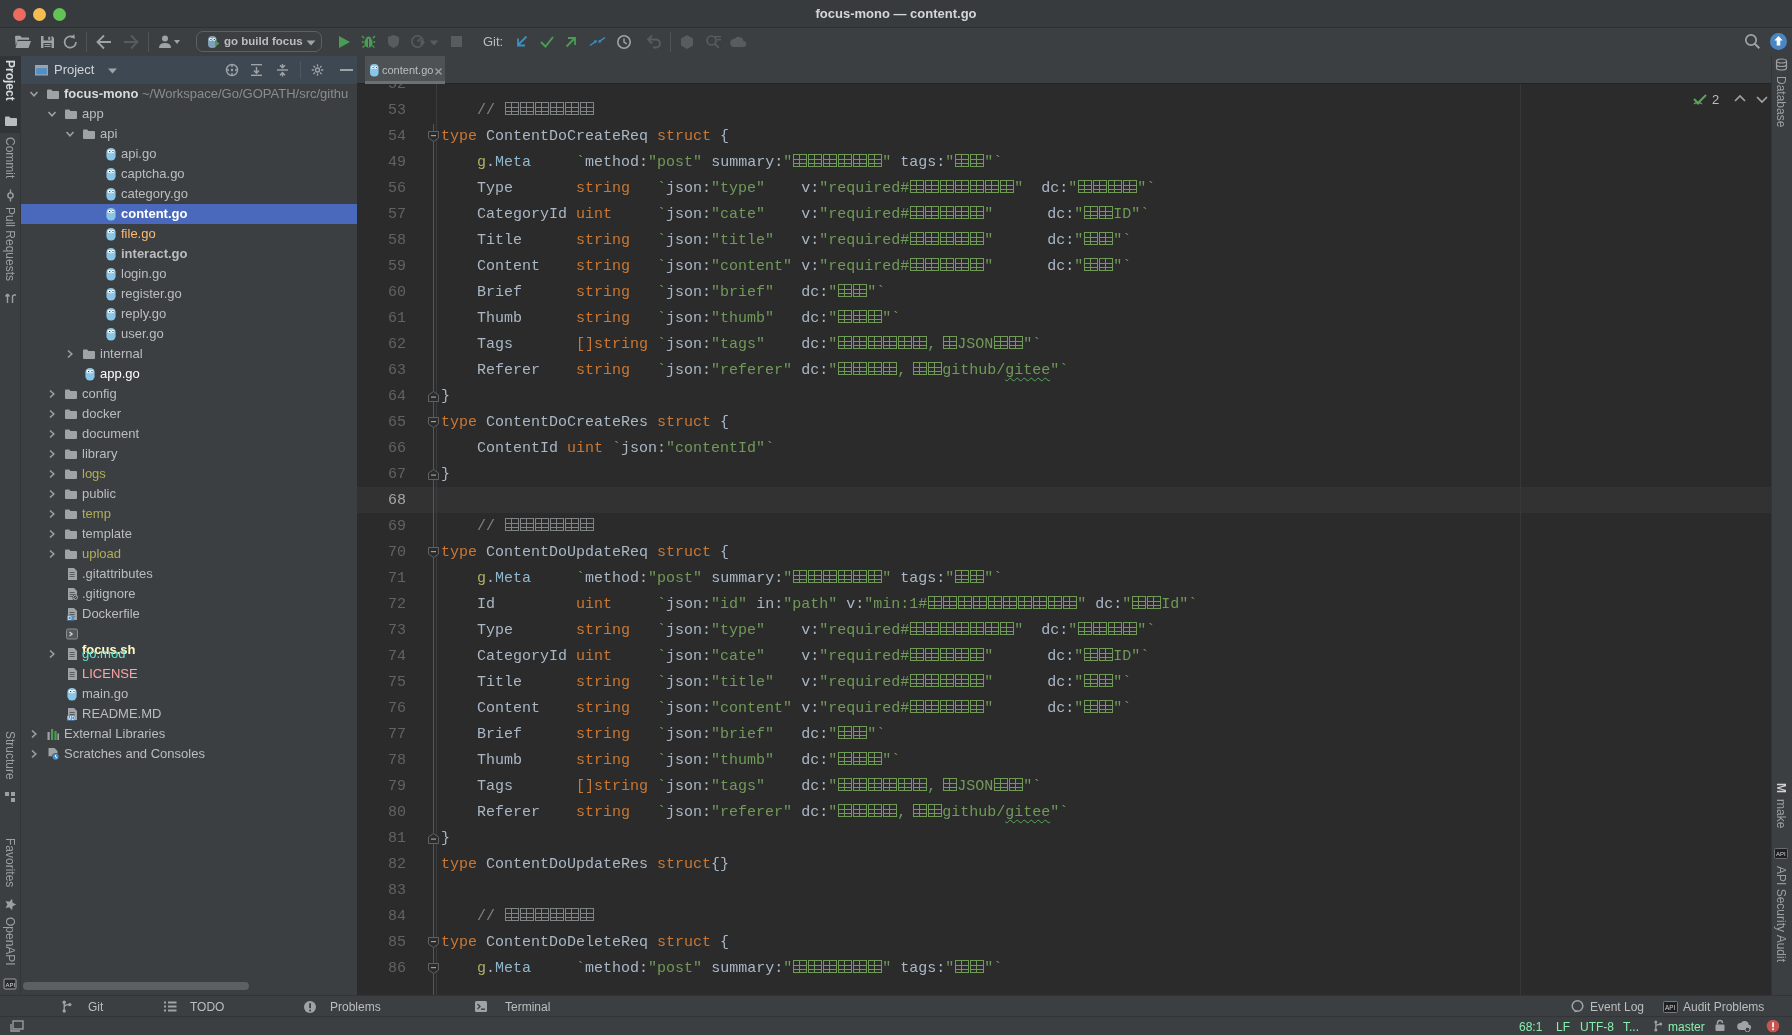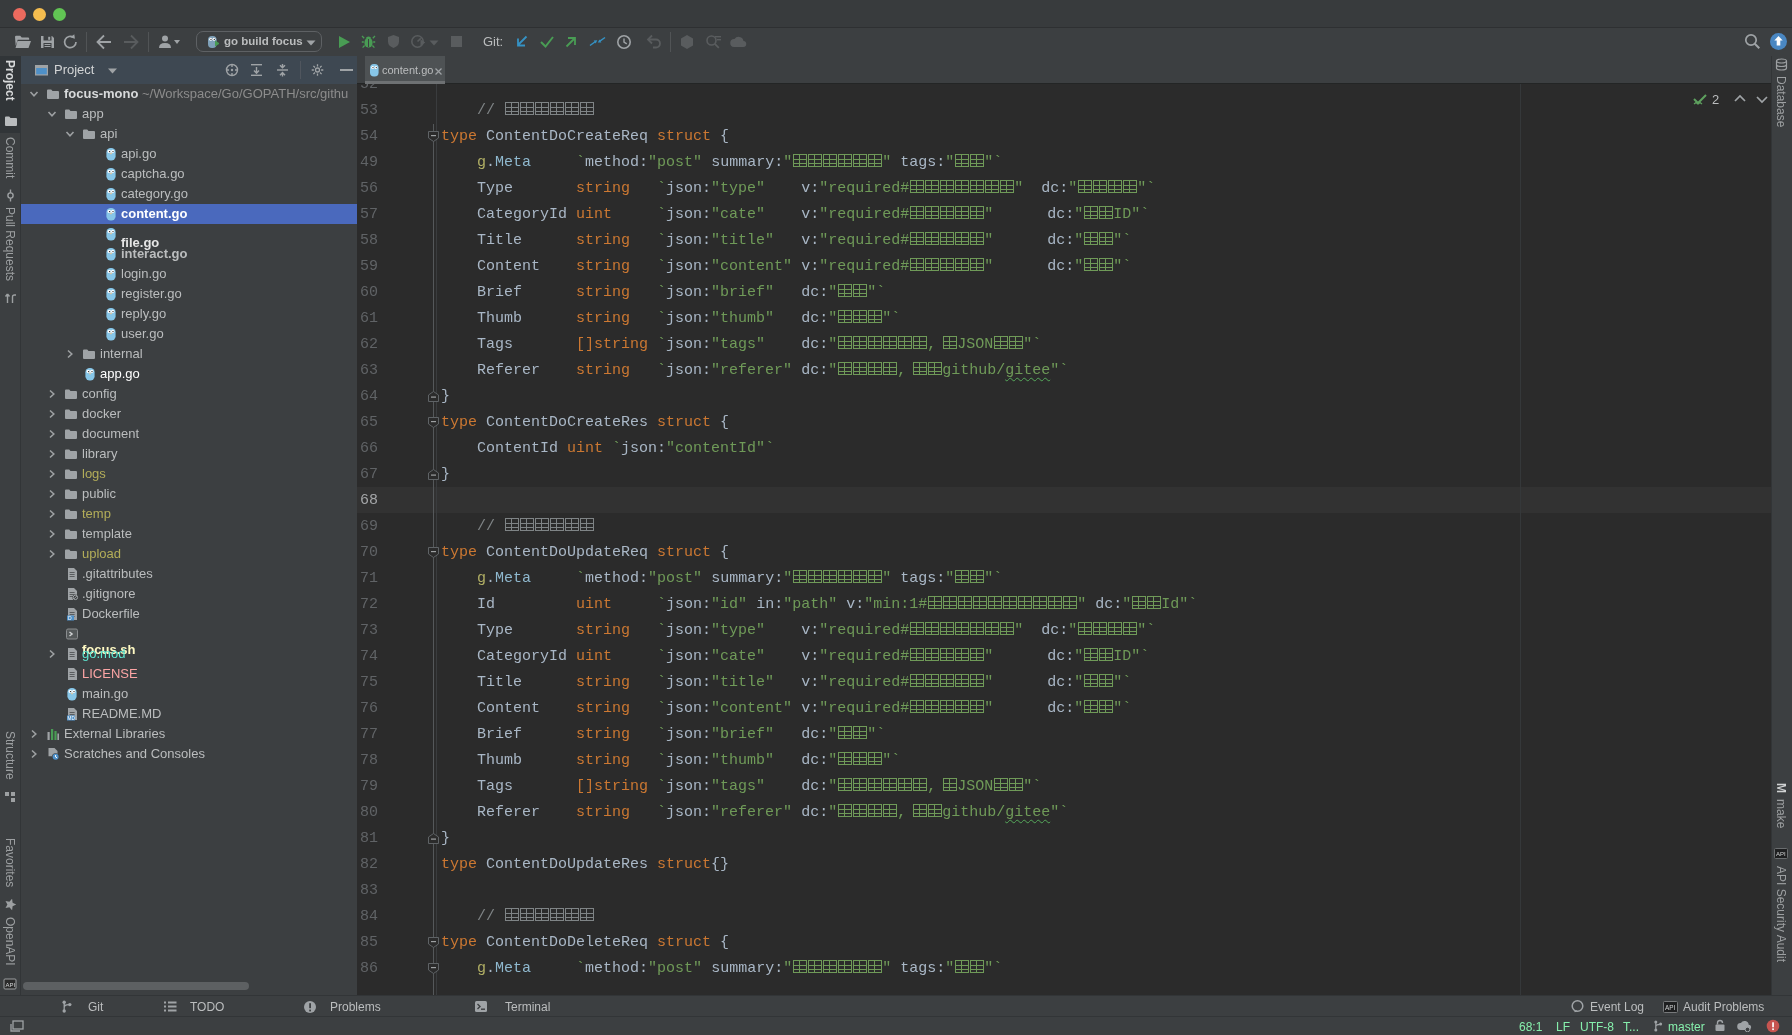--- a/index.html
+++ b/index.html
@@ -25,21 +25,21 @@
 #pscroll{position:absolute;left:2px;top:926px;width:226px;height:8px;border-radius:4px;background:#5d6062}
 
 #editor{position:absolute;left:357px;top:56px;width:1414px;height:939px;background:#2b2b2b}
 #tabbar{position:absolute;left:0;top:0;width:1414px;height:28px;background:#3c3f41;border-bottom:1px solid #232525}
 #tab1{position:absolute;left:8px;top:0;width:80px;height:28px;background:#4e5254;border-bottom:3px solid #6e7173}
 #ecl{position:absolute;left:0;top:28px;width:1414px;height:911px;overflow:hidden}
 #curline{position:absolute;left:0;top:403px;width:1414px;height:26px;background:#323232}
 #gutterline{position:absolute;left:79px;top:0;width:1px;height:911px;background:#3a3c3e}
 #foldline{position:absolute;left:76px;top:40px;width:1px;height:871px;background:#55585a}
 #marginline{position:absolute;left:1163px;top:0;width:1px;height:911px;background:#35383a}
-.gcol{position:absolute;left:3px;top:-12px;width:33px;text-align:left;font:15px "Liberation Mono",monospace}
+.gcol{position:absolute;left:16px;top:-12px;width:33px;text-align:right;font:15px "Liberation Mono",monospace}
 .gn{height:26px;line-height:26px;color:#606366}
 .gn.cur{color:#a4a6a8}
 .ccol{position:absolute;left:84px;top:-12px;font:15px "Liberation Mono",monospace;color:#a9b7c6;white-space:pre}
 .cl{height:26px;line-height:26px}
 .k{color:#cc7832}
 .s{color:#6f9a58}
 .c{color:#7f8486}
 .pk{color:#b2b065}
 .mt{color:#8fb8ce}
 .t{color:#a9b7c6}
@@ -53,20 +53,21 @@
 .bbt{position:absolute;top:1000px;font:12px "Liberation Sans",sans-serif;color:#bbbdbe}
 #status{position:absolute;left:0;top:1016px;width:100%;height:19px;background:#3c3f41;border-top:1px solid #323537}
 .sbt{position:absolute;top:1020px;font:12px "Liberation Sans",sans-serif;color:#86efac}
 </style></head>
 <body>
 <div id="app">
 <div id="title">
   <div class="tl" style="left:13px;background:#ec6a5e"></div>
   <div class="tl" style="left:33px;background:#f5bd4f"></div>
   <div class="tl" style="left:53px;background:#61c454"></div>
+  <div class="t">focus-mono — content.go</div>
 </div>
 <div id="toolbar"></div>
 <svg class="abs" style="left:14px;top:34px" width="18" height="16" viewBox="0 0 18 16">
       <path d="M1 3 q0-1.2 1.2-1.2 h4 l1.5 1.8 h6.3 q1.2 0 1.2 1.2 v1 h-11.5 l-2 6 z" fill="#9fa3a6"></path>
       <path d="M3.5 7 h13.5 l-2.5 7 h-13 z" fill="#9fa3a6"></path>
     </svg>
 <svg class="abs" style="left:40px;top:34px" width="15" height="16" viewBox="0 0 15 16">
       <path d="M1 2 h11 l2 2 v10 h-13 z" fill="#9fa3a6"></path>
       <rect x="3.5" y="2" width="8" height="4.5" fill="#3c3f41"></rect>
       <rect x="8.2" y="2.8" width="2" height="3" fill="#9fa3a6"></rect>
@@ -293,21 +294,21 @@
         </svg>
         <div class="abs trt" style="left:121px;top:204px;color:#ffffff;font-weight:bold">content.go</div>
 <svg class="abs" style="left:104px;top:227px" width="14" height="14">
           <rect x="2.4" y="1" width="9.2" height="12.4" rx="4.2" fill="#87c6e8"></rect>
           <circle cx="5.3" cy="4.4" r="1.7" fill="#fff"></circle>
           <circle cx="8.7" cy="4.4" r="1.7" fill="#fff"></circle>
           <circle cx="5.6" cy="4.6" r=".7" fill="#222"></circle>
           <circle cx="9" cy="4.6" r=".7" fill="#222"></circle>
           <ellipse cx="7" cy="6.6" rx="1.2" ry=".8" fill="#d8c7a8"></ellipse>
         </svg>
-        <div class="abs trt" style="left:121px;top:233px;color:#e5e5e5;font-weight:bold">file.go</div>
+        <div class="abs trt" style="left:121px;top:224px;color:#fdba74;font-weight:normal">file.go</div>
 <svg class="abs" style="left:104px;top:247px" width="14" height="14">
           <rect x="2.4" y="1" width="9.2" height="12.4" rx="4.2" fill="#87c6e8"></rect>
           <circle cx="5.3" cy="4.4" r="1.7" fill="#fff"></circle>
           <circle cx="8.7" cy="4.4" r="1.7" fill="#fff"></circle>
           <circle cx="5.6" cy="4.6" r=".7" fill="#222"></circle>
           <circle cx="9" cy="4.6" r=".7" fill="#222"></circle>
           <ellipse cx="7" cy="6.6" rx="1.2" ry=".8" fill="#d8c7a8"></ellipse>
         </svg>
         <div class="abs trt" style="left:121px;top:244px;color:#bbbdbe;font-weight:bold">interact.go</div>
 <svg class="abs" style="left:104px;top:267px" width="14" height="14">

